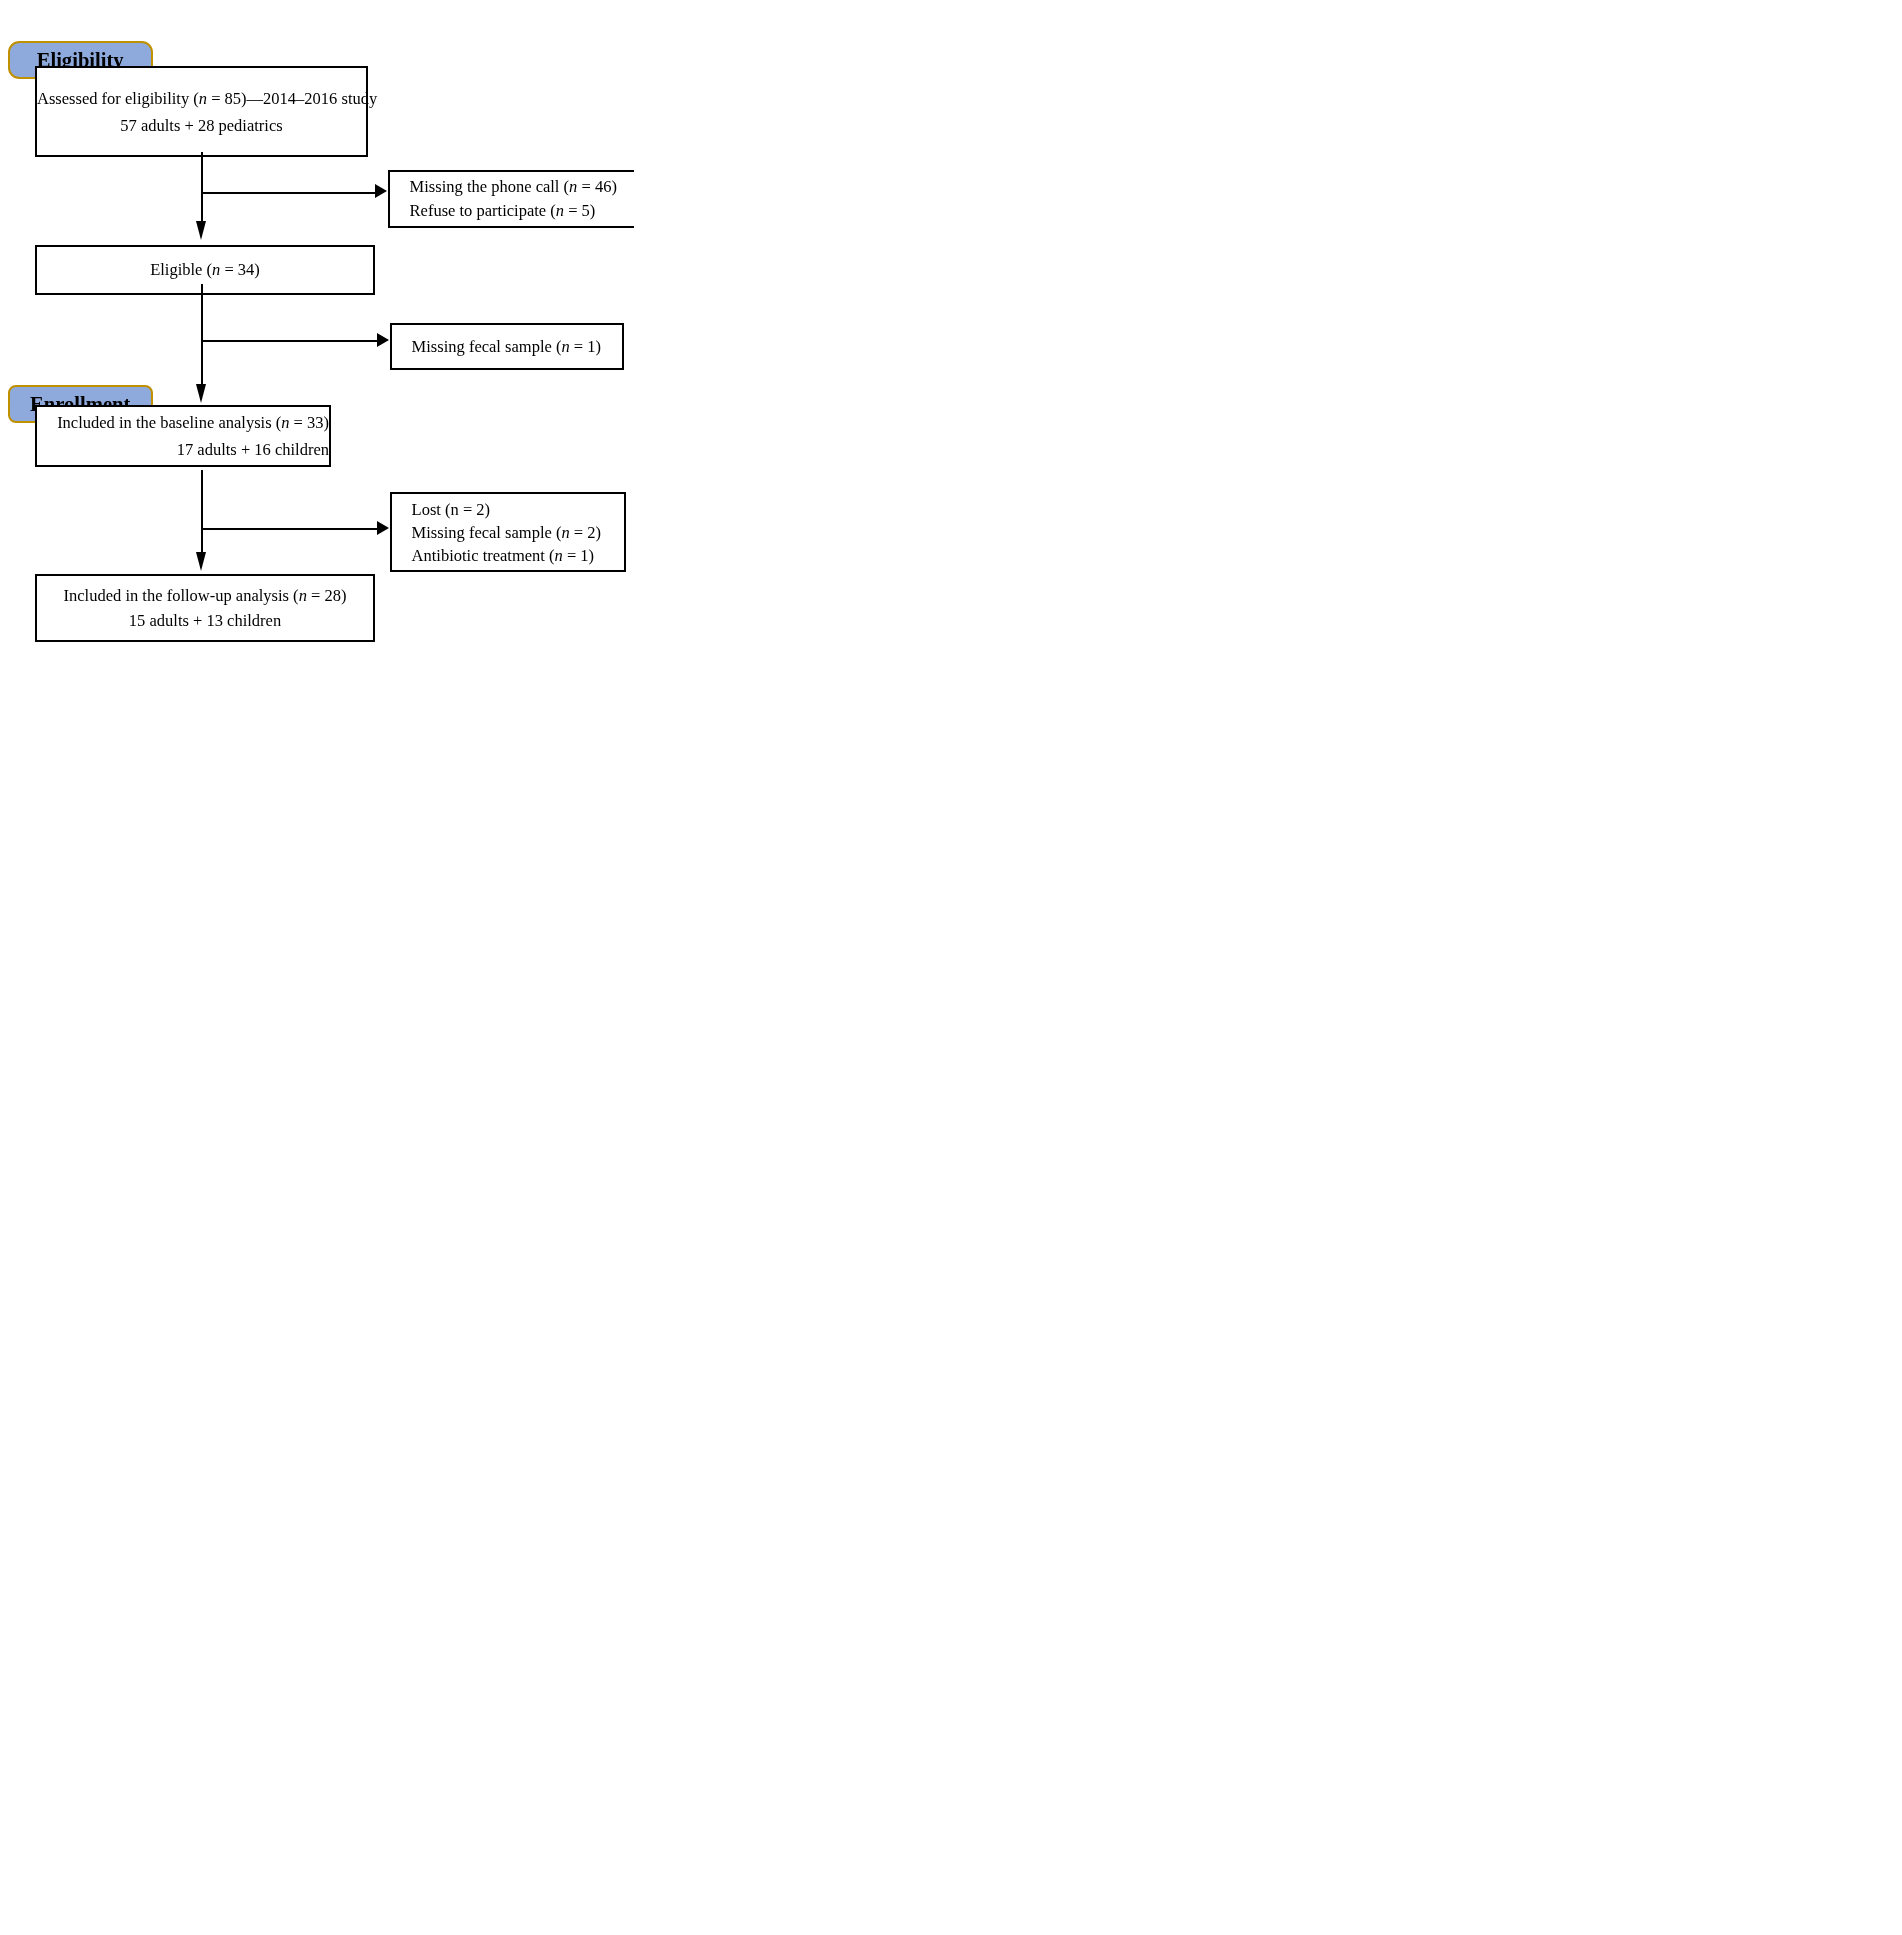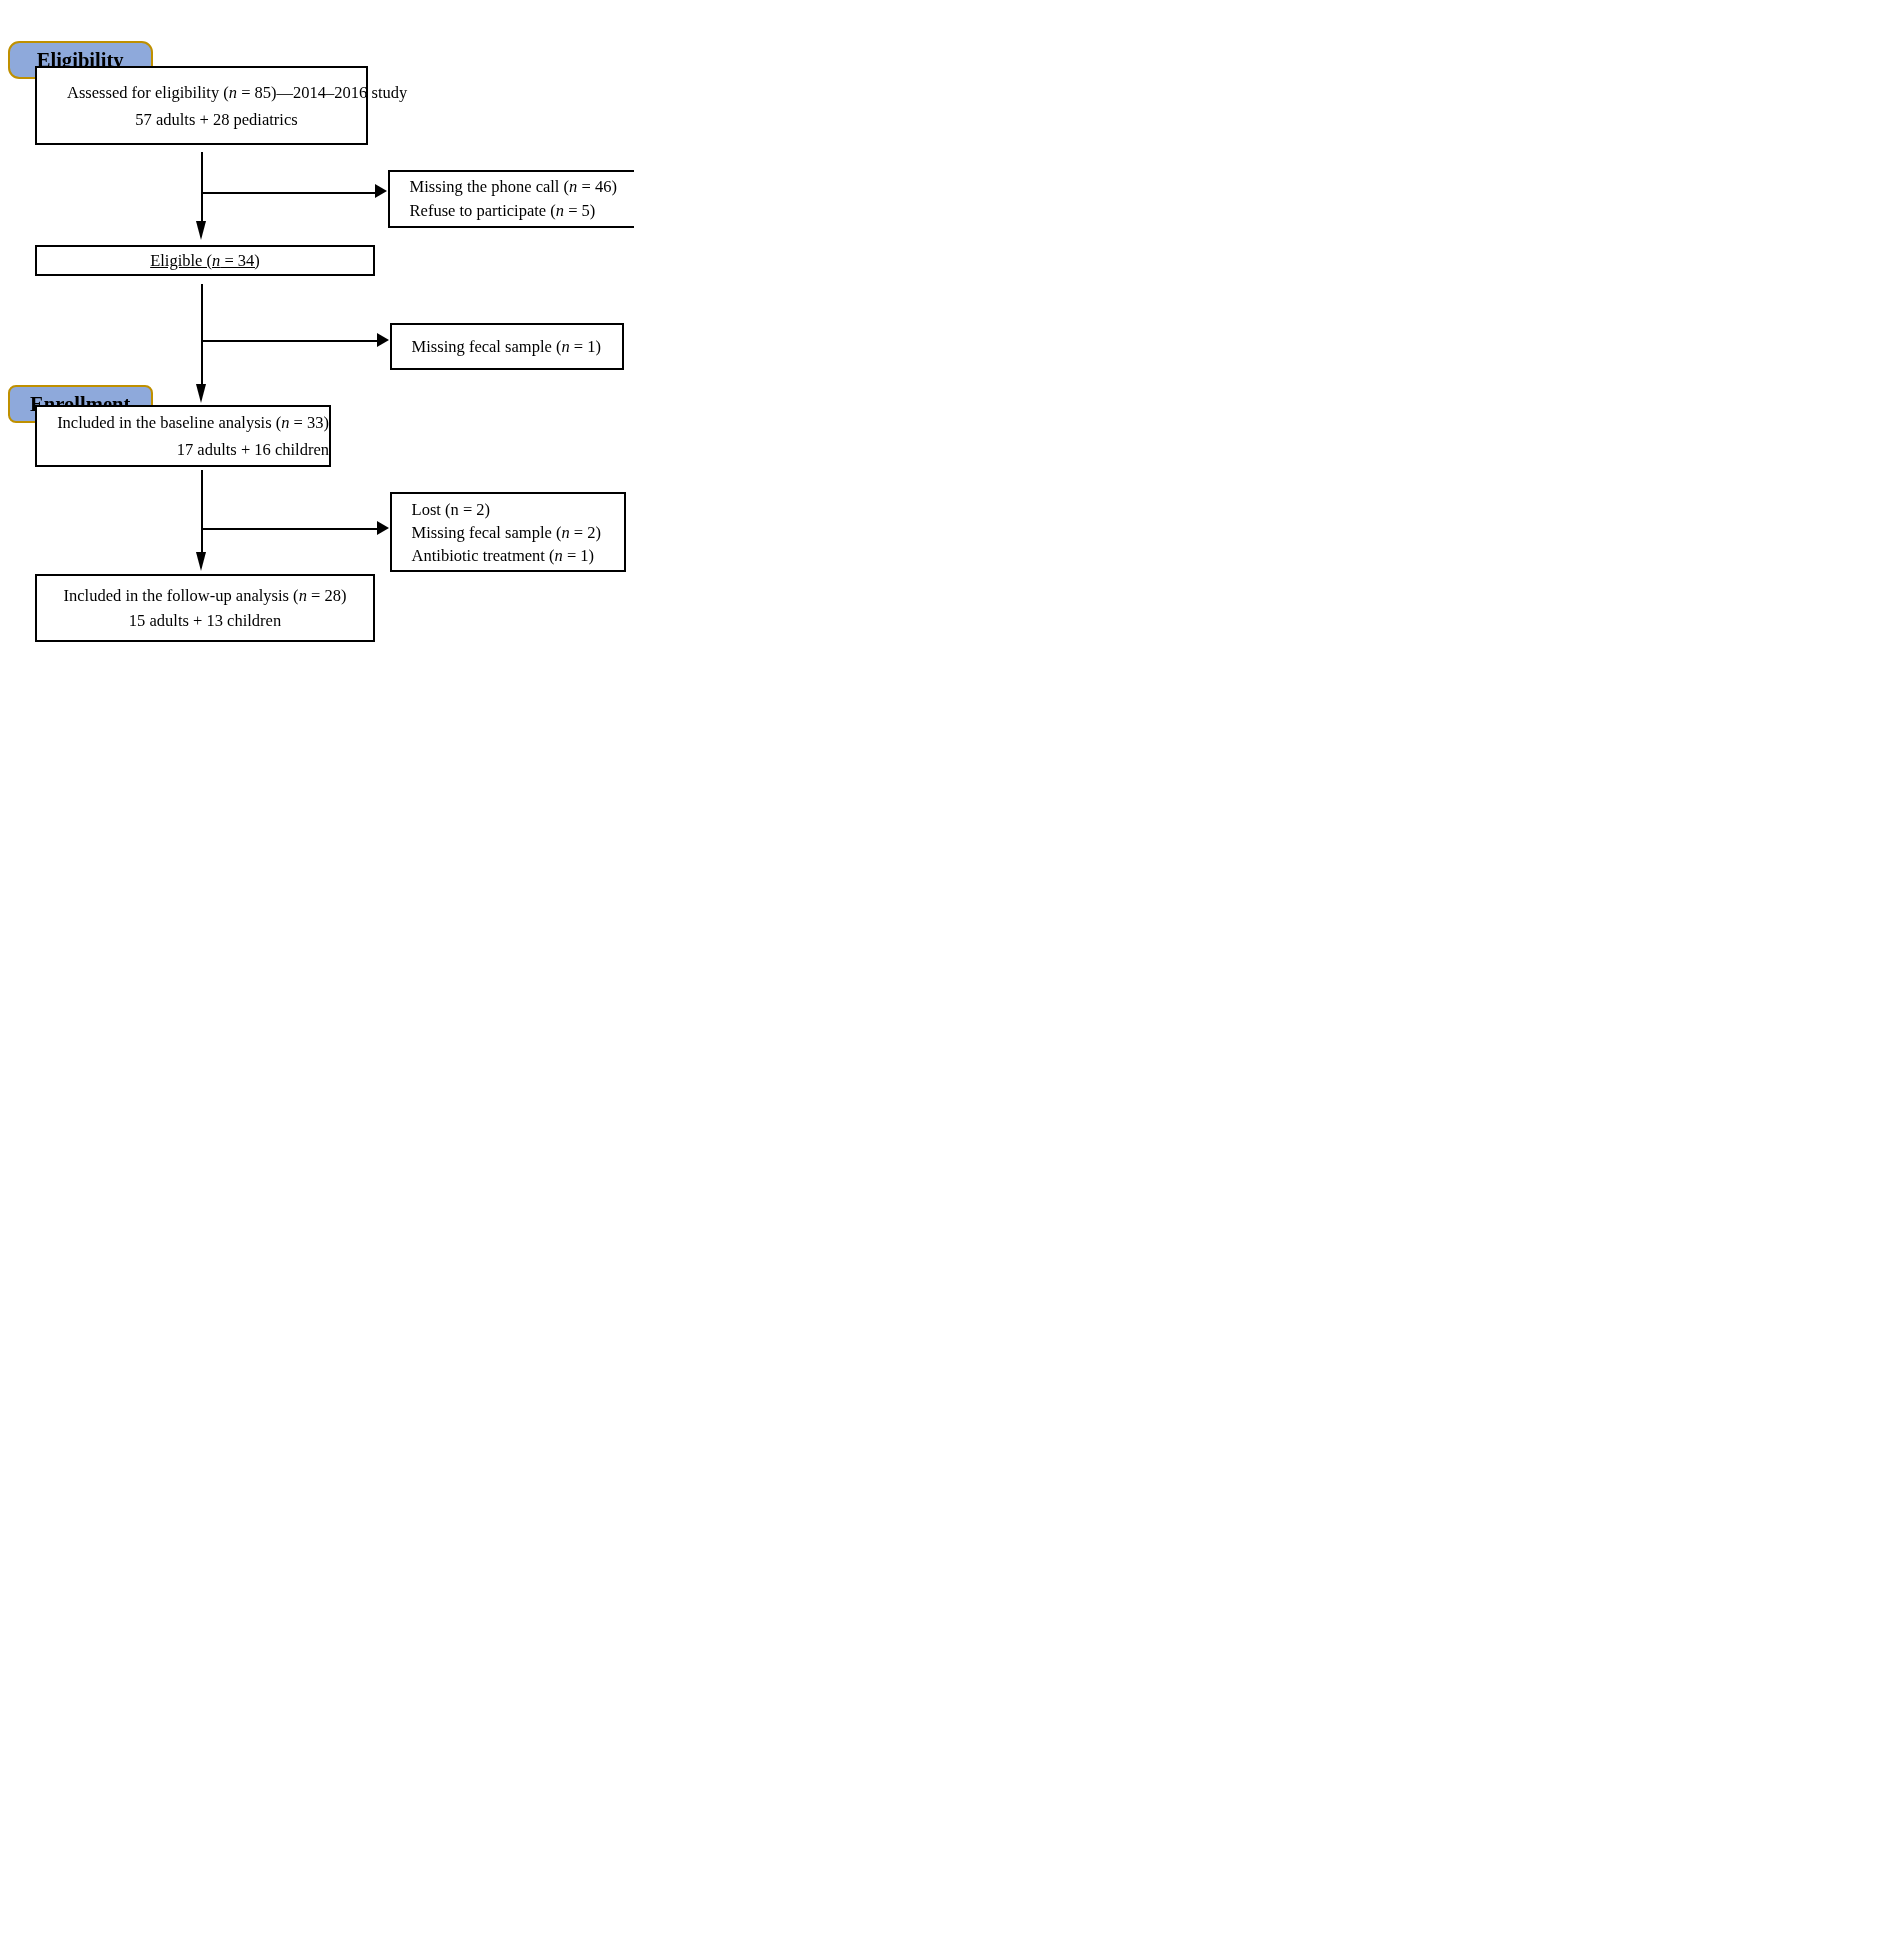--- a/index.html
+++ b/index.html
@@ -60,37 +60,37 @@
 <body>
 
 <div class="abs stage-label" style="left:7.7px; top:5.1px; width:145px; height:38px;">
   <span>Eligibility</span>
 </div>
 
 <div class="abs stage-label" style="left:7.7px; top:349px; width:145px; height:38px;border-radius:8px;">
   <span>Enrollment</span>
 </div>
 
-<div class="abs fbox center lh53" style="left:35px; top:66px; width:333px; height:79px;padding-left:30px;">
+<div class="abs fbox center lh53" style="left:35px; top:66px; width:333px; height:91px;">
   <div class="line"><span>Assessed for eligibility (</span><span class="it">n</span><span> = 85)—2014–2016 study</span></div>
   <div class="line"><span>57 adults + 28 pediatrics</span><span class="it"></span><span></span></div>
 </div>
 
 <div class="abs vline" style="left:201px; top:152px; height:70px;"></div>
 <div class="abs arrow-down" style="left:196px; top:221px;"></div>
 
 <div class="abs hline" style="left:202px; top:192px; width:173px;"></div>
 <div class="abs arrow-right" style="left:375px; top:184px;"></div>
 
 <div class="abs fbox leftpad lh47" style="left:388px; top:170px; width:268px; height:58px;">
   <div class="line"><span>Missing the phone call (</span><span class="it">n</span><span> = 46)</span></div>
   <div class="line"><span>Refuse to participate (</span><span class="it">n</span><span> = 5)</span></div>
 </div>
 
-<div class="abs fbox center" style="left:35px; top:245px; width:340px; height:31px;text-decoration:underline;">
+<div class="abs fbox center" style="left:35px; top:245px; width:340px; height:50px;">
   <div class="line"><span>Eligible (</span><span class="it">n</span><span> = 34)</span></div>
 </div>
 
 <div class="abs vline" style="left:201px; top:284px; height:100px;"></div>
 <div class="abs arrow-down" style="left:196px; top:384px;"></div>
 
 <div class="abs hline" style="left:202px; top:340px; width:176px;"></div>
 <div class="abs arrow-right" style="left:377px; top:333px;"></div>
 
 <div class="abs fbox leftpad" style="left:390px; top:323px; width:234px; height:47px;">

